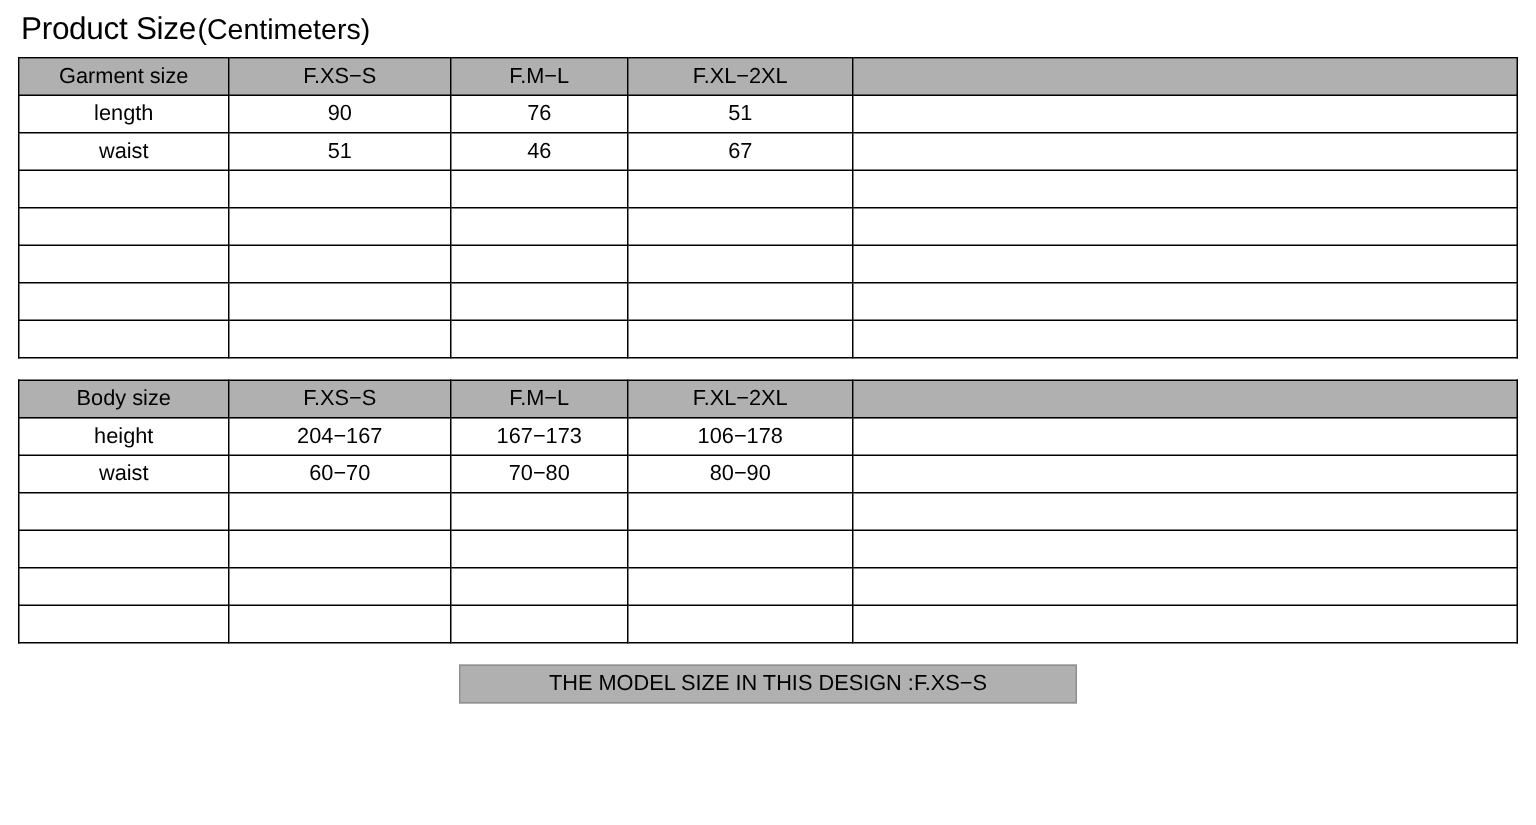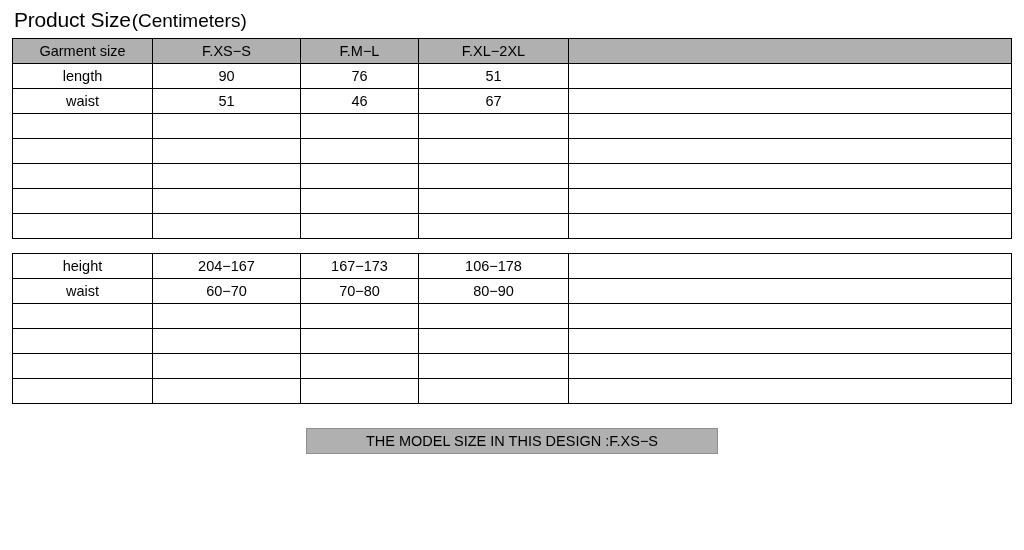--- a/index.html
+++ b/index.html
@@ -61,21 +61,21 @@
   .col-b { width: 118px; }
   .col-c { width: 150px; }
   .col-rest { width: auto; }
   .spacer-row td { height: 24px; }
   .gap {
     height: 14px;
   }
   .footer-wrap {
     display: flex;
     justify-content: center;
-    margin-top: 24px;
+    margin-top: 14px;
   }
   .footer-note {
     background: #b0b0b0;
     border: 1px solid #8f8f8f;
     width: 410px;
     height: 24px;
     line-height: 24px;
     text-align: center;
     font-size: 14.5px;
   }
@@ -162,20 +162,27 @@
 
   <table class="size-table">
     <colgroup>
       <col class="col-label">
         <col class="col-a">
         <col class="col-b">
         <col class="col-c">
         <col class="col-rest">
     </colgroup>
     <tbody>
+      <tr class="hdr">
+        <td>Body size</td>
+        <td>F.XS−S</td>
+        <td>F.M−L</td>
+        <td>F.XL−2XL</td>
+        <td></td>
+      </tr>
       <tr>
         <td>height</td>
         <td>204−167</td>
         <td>167−173</td>
         <td>106−178</td>
         <td></td>
       </tr>
       <tr>
         <td>waist</td>
         <td>60−70</td>

